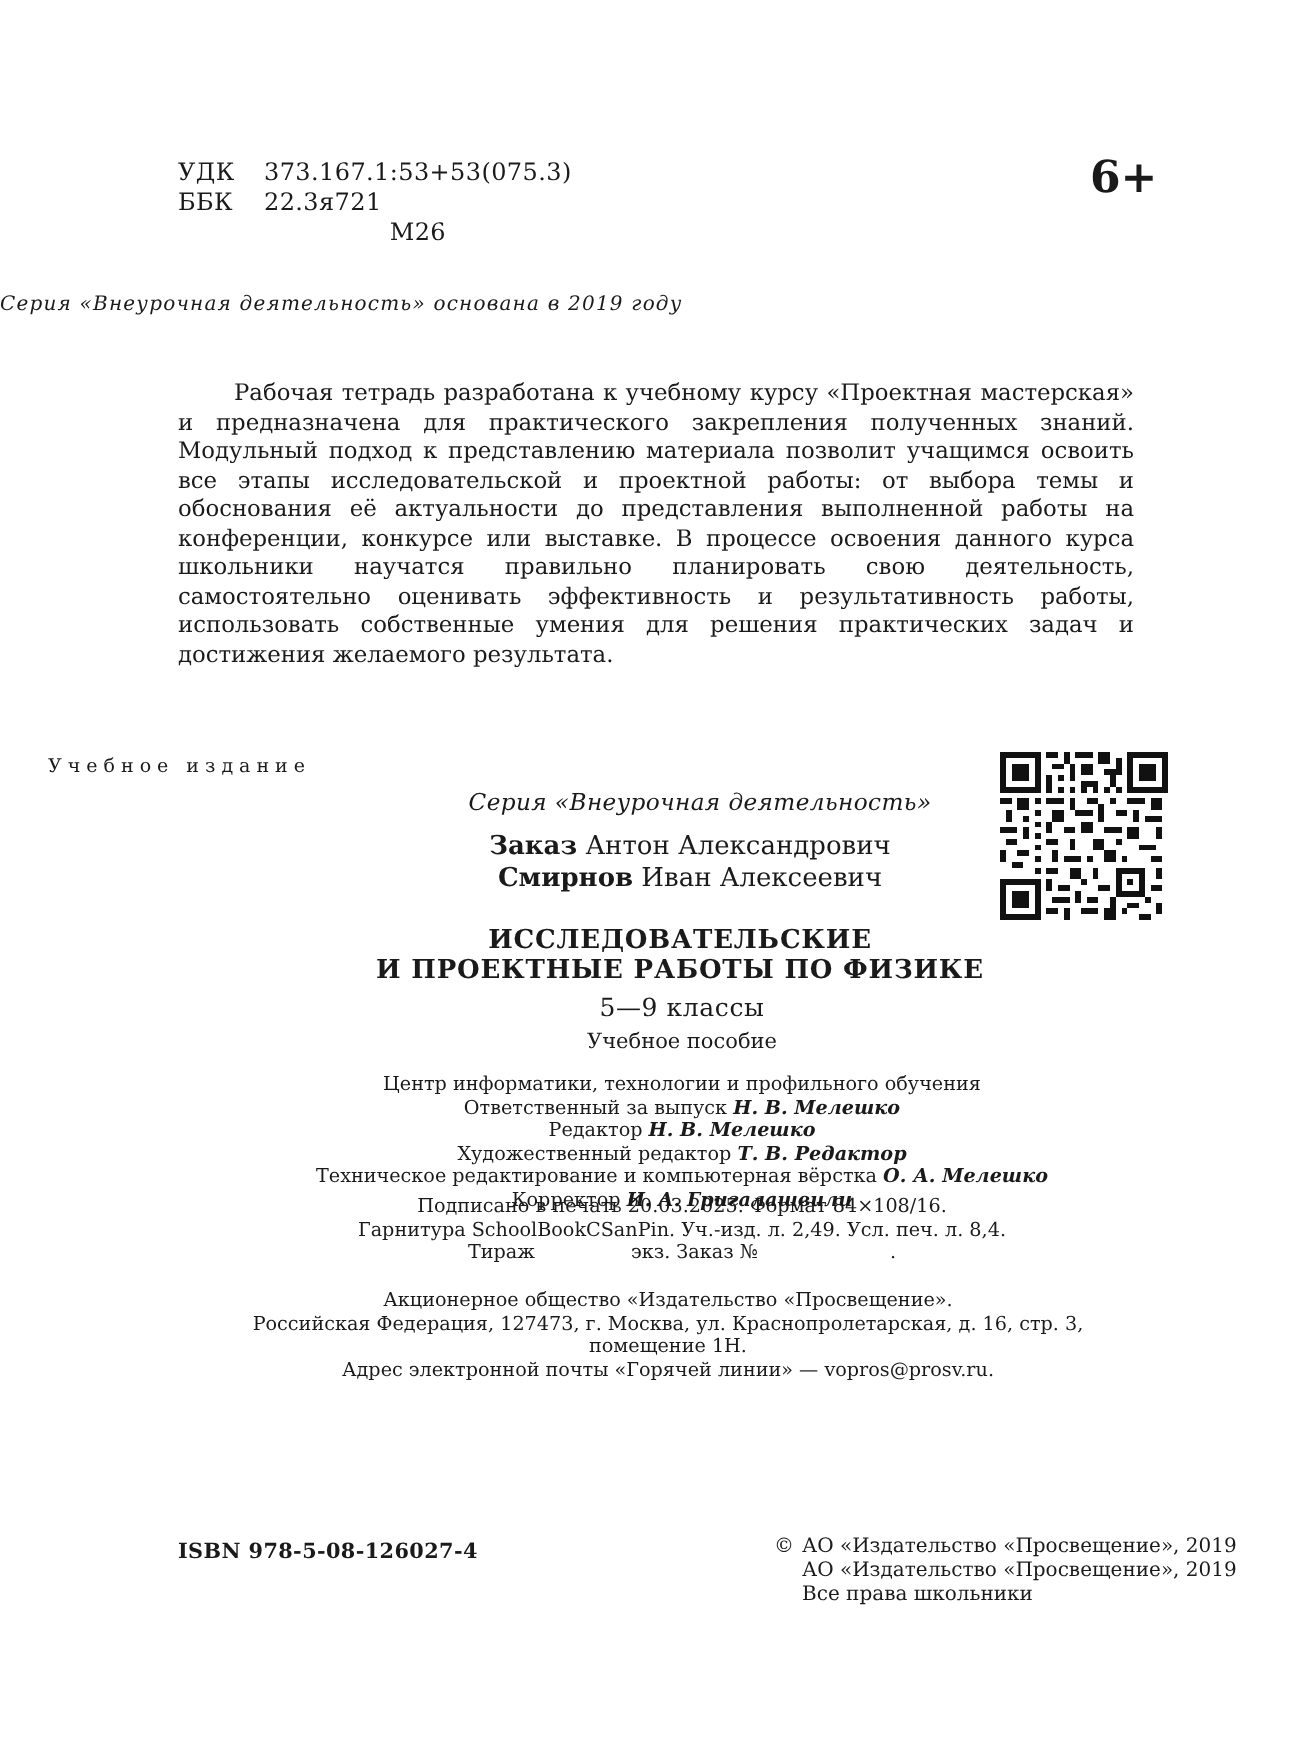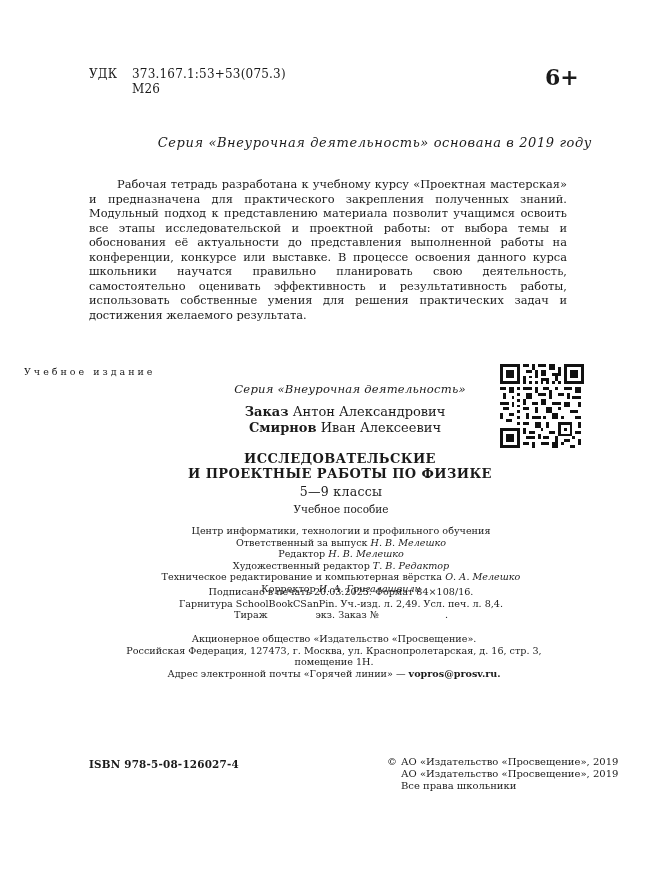--- a/index.html
+++ b/index.html
@@ -8,43 +8,43 @@
       background: #ffffff;
     }
     body {
       width: 650px;
       height: 869px;
       position: relative;
       overflow: hidden;
       font-family: "DejaVu Serif", "Liberation Serif", serif;
       color: #1a1a1a;
     }
-    .abs { position: absolute; }
+    .abs { position: absolute; margin-top: 12px; }
 
     .codes {
       left: 89px; top: 67px;
       font-size: 12px;
       line-height: 15px;
       letter-spacing: 0.2px;
     }
     .codes .row { white-space: nowrap; }
     .codes .lbl { display: inline-block; width: 43px; }
-    .codes .indent { padding-left: 43px; }
+    .codes .indent { padding-left: 43px; text-align: center; }
 
     .age {
       left: 545px; top: 64px;
       font-size: 22px;
       font-weight: bold;
       font-family: "DejaVu Serif", serif;
     }
 
     .series-note {
       left: 0; width: 592px; top: 135px;
-      text-align: right;
-      font-size: 13px;
+      text-align: left;
+      font-size: 10px;
       font-style: italic;
       letter-spacing: 0.6px;
     }
 
     .abstract {
       left: 89px; top: 177px;
       width: 478px;
       font-size: 11.4px;
       line-height: 14.5px;
       text-align: justify;
@@ -100,38 +100,38 @@
       text-align: center;
       font-size: 10.5px;
     }
 
     .credits {
       left: 0; width: 682px; top: 525px;
       text-align: center;
       font-size: 9.6px;
       line-height: 11.5px;
     }
-    .credits i { font-style: italic; }
+    .credits i { font-style: italic; font-weight: bold; }
 
     .print-info {
       left: 0; width: 682px; top: 586px;
       text-align: center;
       font-size: 9.6px;
       line-height: 11.5px;
     }
     .print-info .gap { display: inline-block; width: 48px; }
     .print-info .gap2 { display: inline-block; width: 66px; }
 
     .publisher {
       left: 0; width: 668px; top: 633px;
       text-align: center;
       font-size: 9.6px;
       line-height: 11.5px;
     }
-    .publisher b { font-weight: bold; }
+    .publisher b { font-weight: normal; }
 
     .isbn {
       left: 89px; top: 758px;
       font-size: 10.4px;
       font-weight: bold;
       letter-spacing: 0.2px;
     }
 
     .copyright {
       left: 387px; top: 756px;
@@ -141,20 +141,23 @@
     .copyright .line { white-space: nowrap; }
     .copyright .sym { display: inline-block; width: 14px; }
     .copyright .ind { padding-left: 14px; }
   </style>
 </head>
 <body>
 
 <div class="abs codes">
   <div class="row">
     <span class="lbl">УДК</span><span>373.167.1:53+53(075.3)</span>
+  </div>
+  <div class="row">
+    <span class="lbl">ББК</span><span>22.3я721</span>
   </div>
   <div class="row indent">М26</div>
 </div>
 
 <div class="abs age">6+</div>
 
 <div class="abs series-note">Серия «Внеурочная деятельность» основана в 2019 году</div>
 
 <div class="abs abstract">Рабочая тетрадь разработана к учебному курсу «Проектная мастерская» и предназначена для практического закрепления полученных знаний. Модуль­ный подход к представлению материала позволит учащимся освоить все этапы исследовательской и проектной работы: от выбора темы и обоснования её акту­альности до представления выполненной работы на конференции, конкурсе или выставке. В процессе освоения данного курса школьники научатся правильно планировать свою деятельность, самостоятельно оценивать эффективность и ре­зультативность работы, использовать собственные умения для решения практи­ческих задач и достижения желаемого результата.</div>
 

